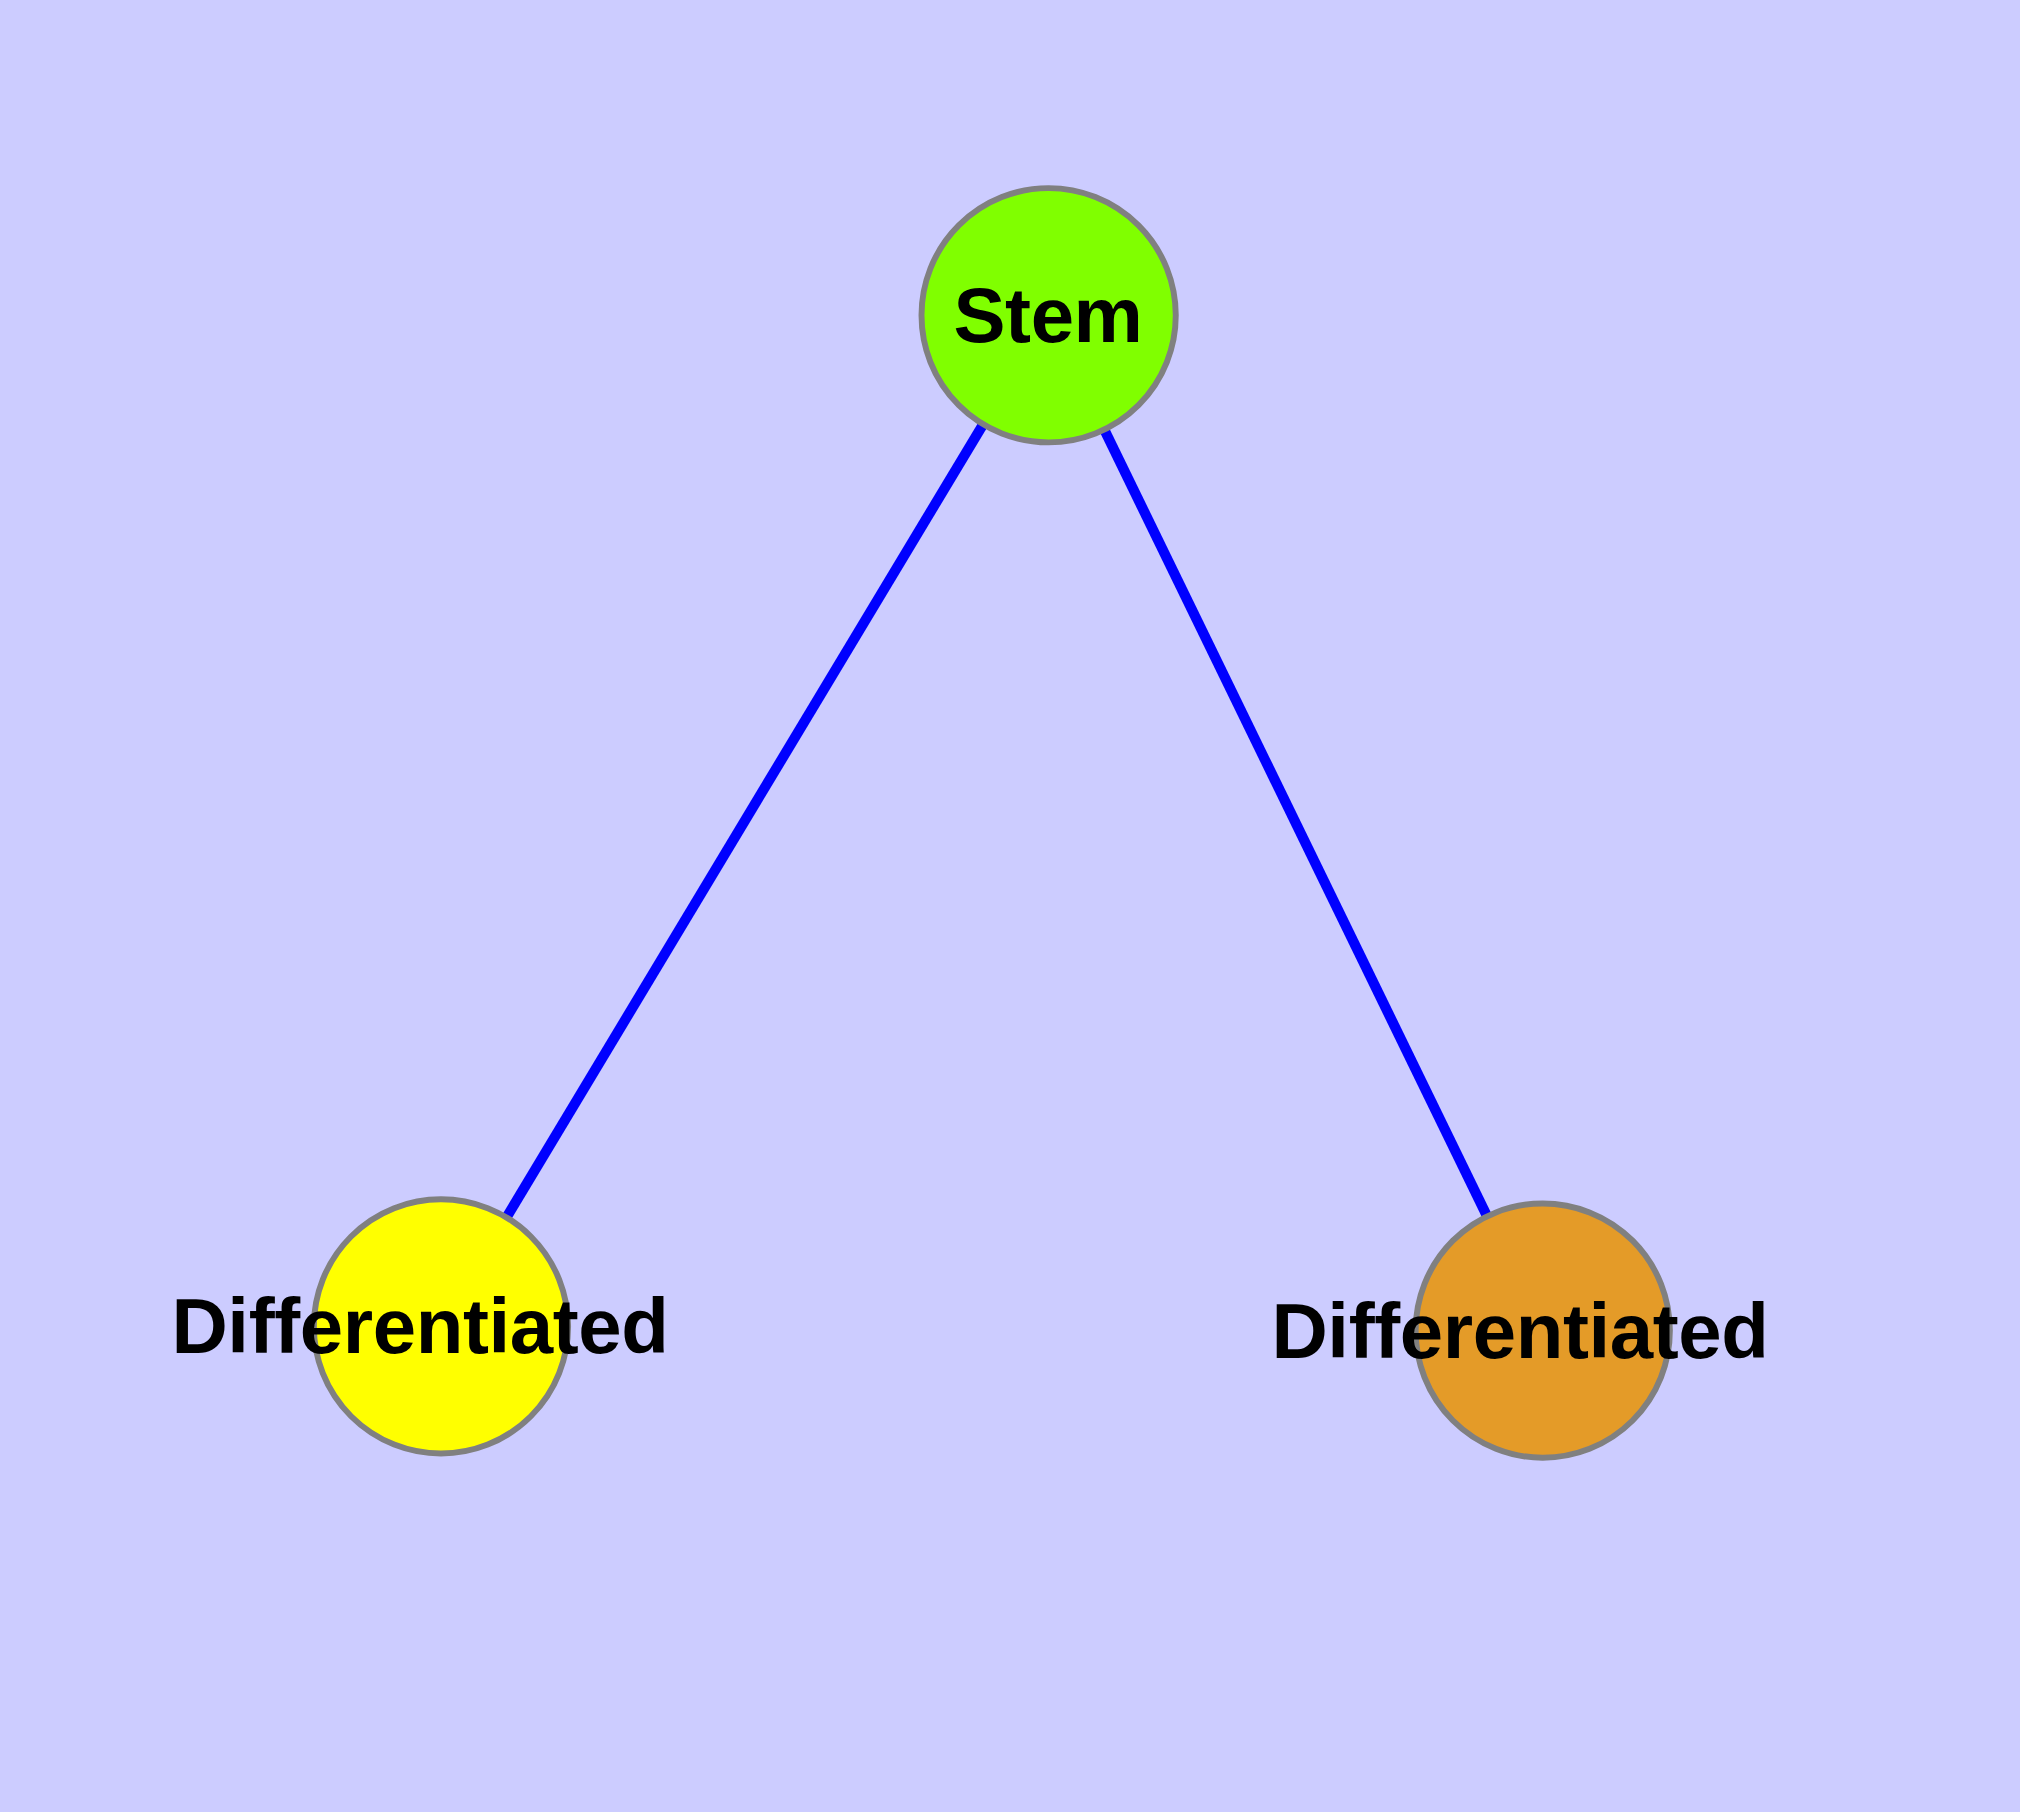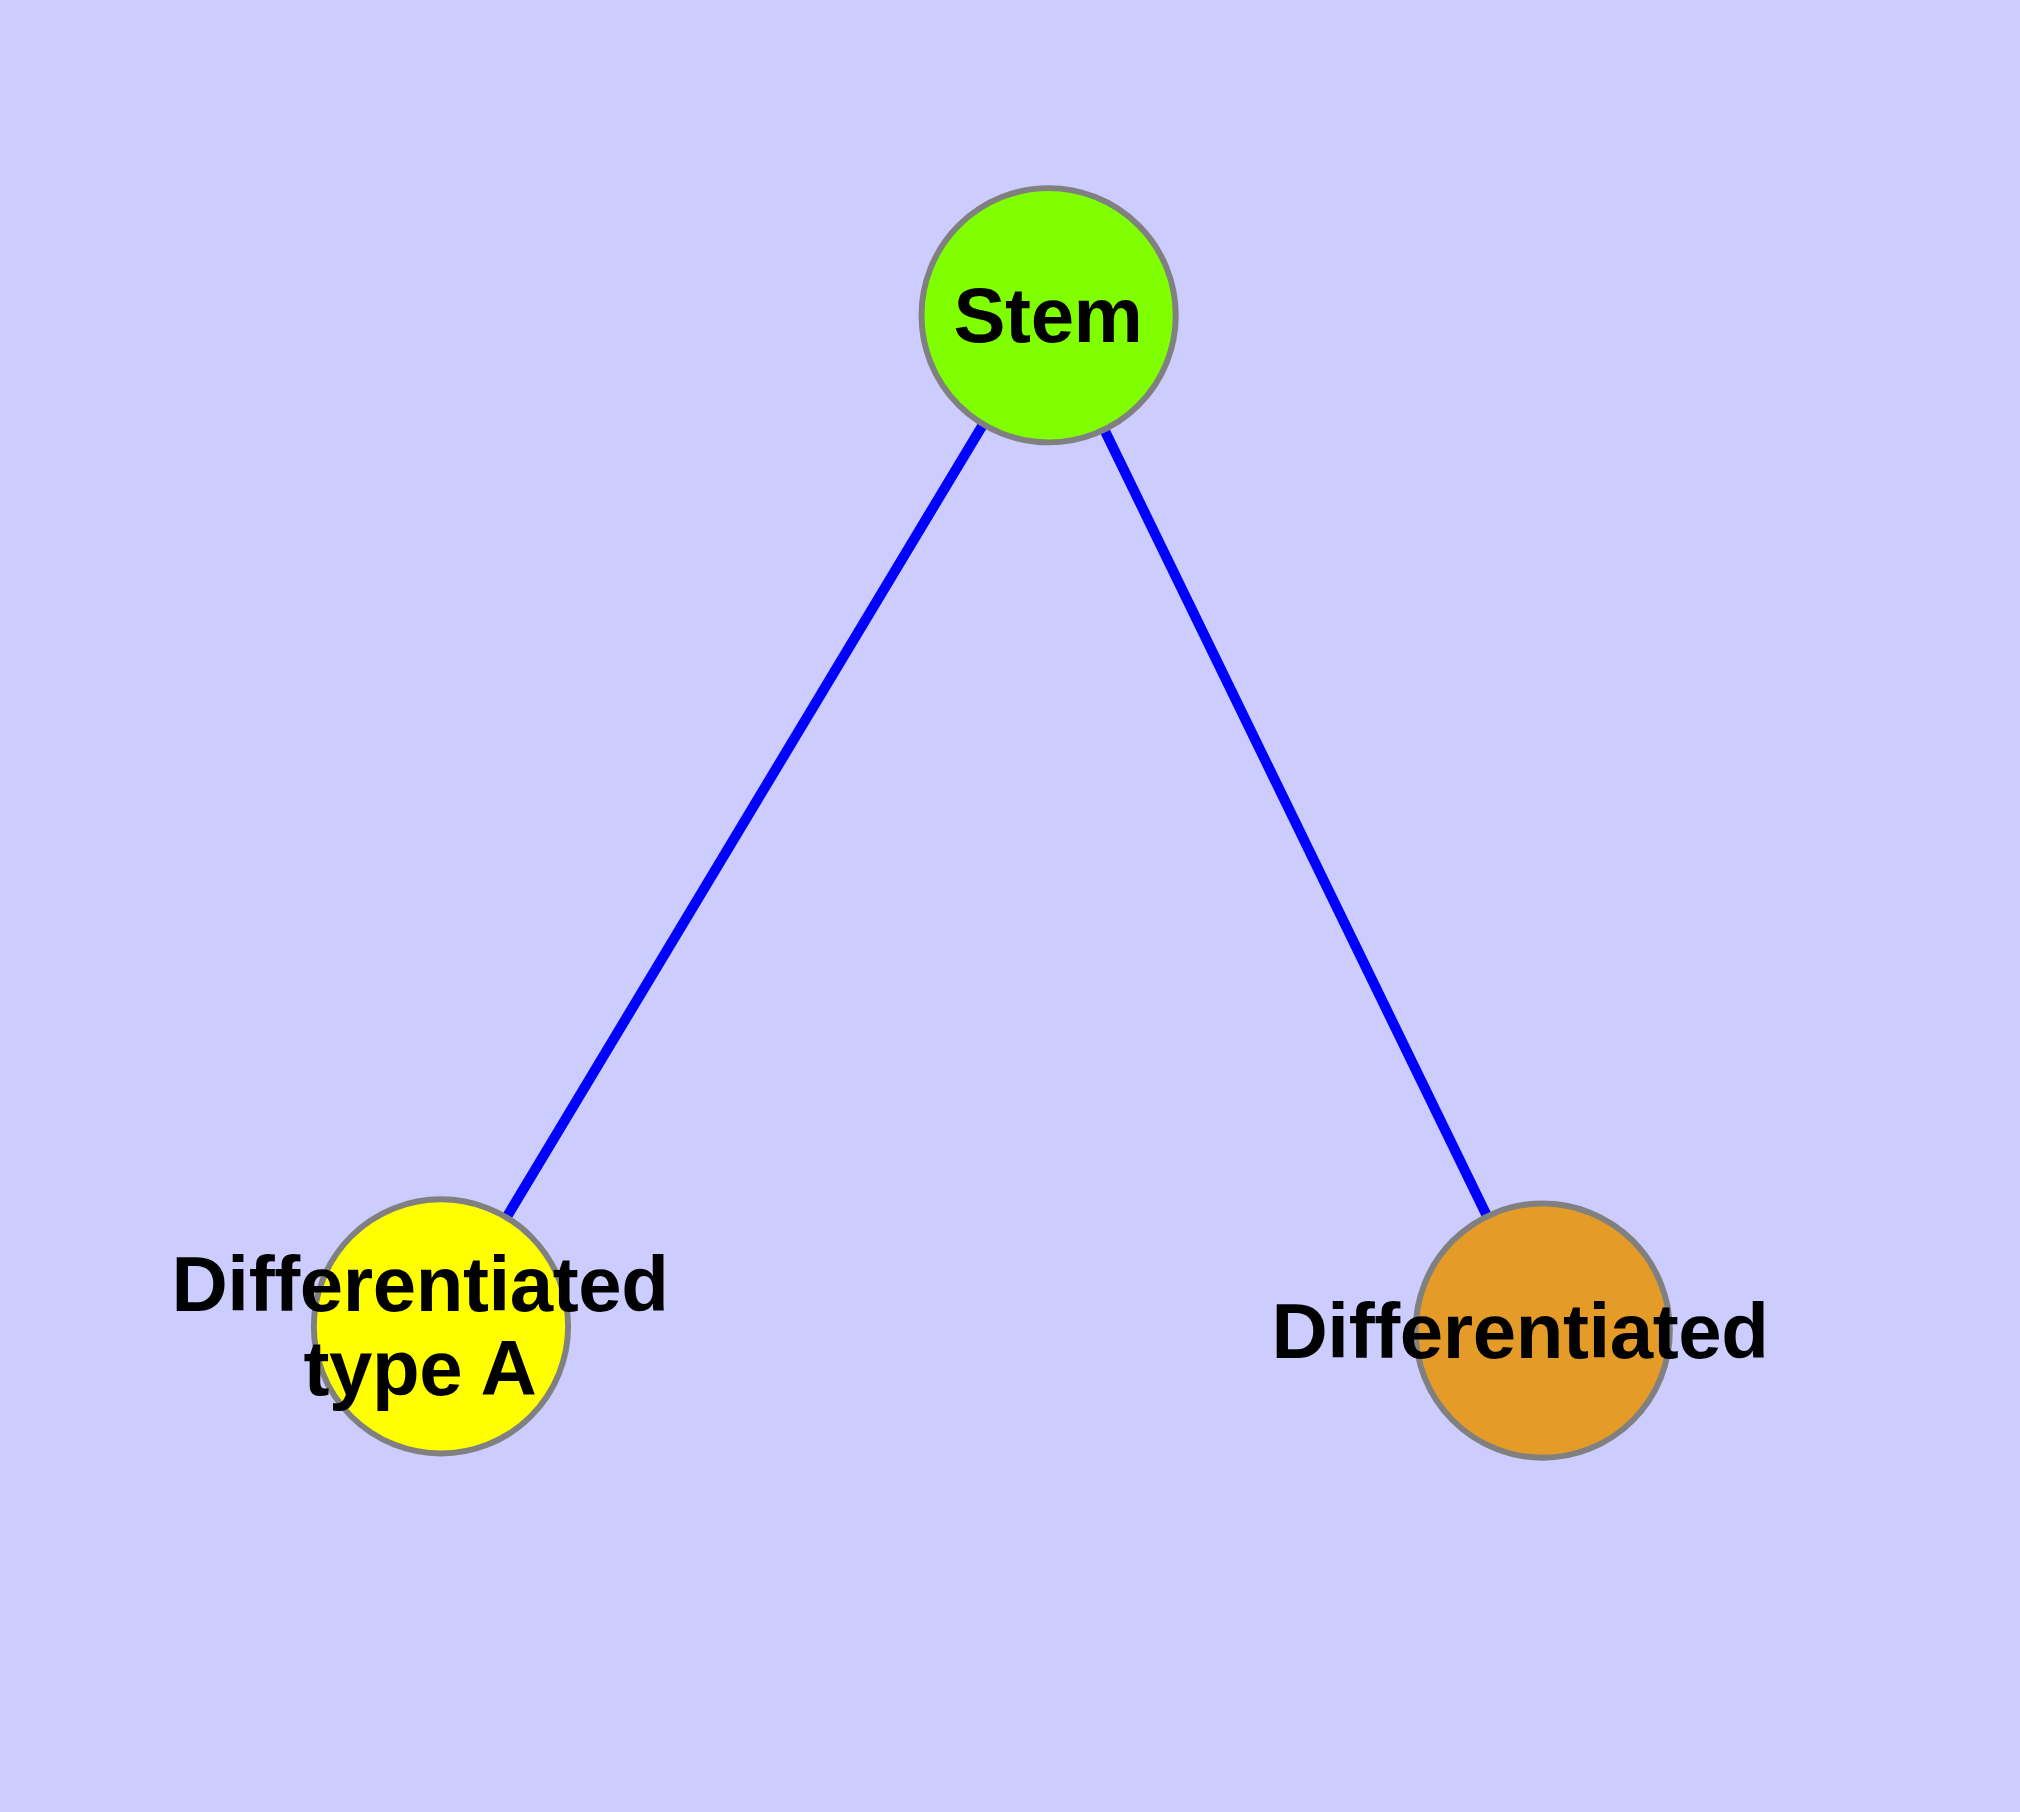--- a/index.html
+++ b/index.html
@@ -28,21 +28,21 @@
     top: 0;
     width: 2021px;
     height: 1812px;
   }
   .node-label {
     position: absolute;
     color: #000000;
     font-weight: bold;
     font-size: 78px;
     line-height: 1.08;
-    text-align: center;
+    text-align: left;
     white-space: pre;
     letter-spacing: -0.4px;
     transform: translate(-50%, -50%);
     pointer-events: none;
     -webkit-font-smoothing: antialiased;
   }
 </style>
 </head>
 <body>
 
@@ -57,18 +57,18 @@
       </g>
     <g id="nodes-group">
         <circle cx="1237" cy="372" r="150" fill="#80ff00" stroke="#808080" stroke-width="7"></circle>
         <circle cx="520" cy="1565" r="150" fill="#ffff00" stroke="#808080" stroke-width="7"></circle>
         <circle cx="1820" cy="1570" r="150" fill="#e49b28" stroke="#808080" stroke-width="7"></circle>
       </g>
   </svg>
 
   <div id="labels-layer">
       <div class="node-label" style="left: 1048px; top: 315px; color: rgb(0, 0, 0);"><div>Stem</div></div>
-      <div class="node-label" style="left: 420px; top: 1326px; color: rgb(0, 0, 0);"><div>Differentiated</div><div>type A</div></div>
+      <div class="node-label" style="left: 420px; top: 1326px; color: rgb(0, 0, 0);"><div>Differentiated</div></div>
       <div class="node-label" style="left: 1520px; top: 1331px; color: rgb(0, 0, 0);"><div>Differentiated</div></div>
     </div>
 
 </div>
 
 
 </body></html>

